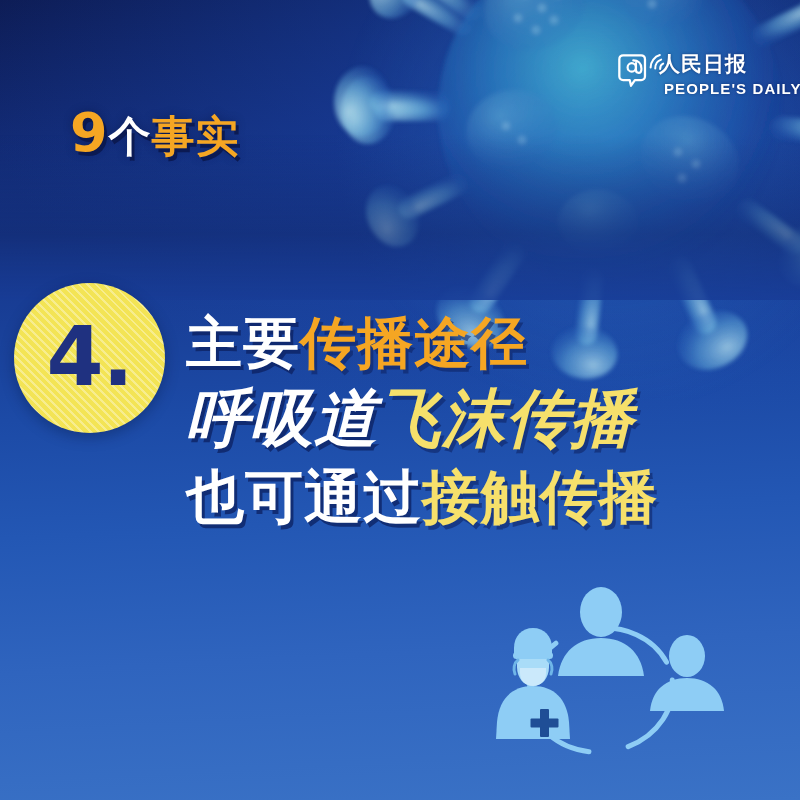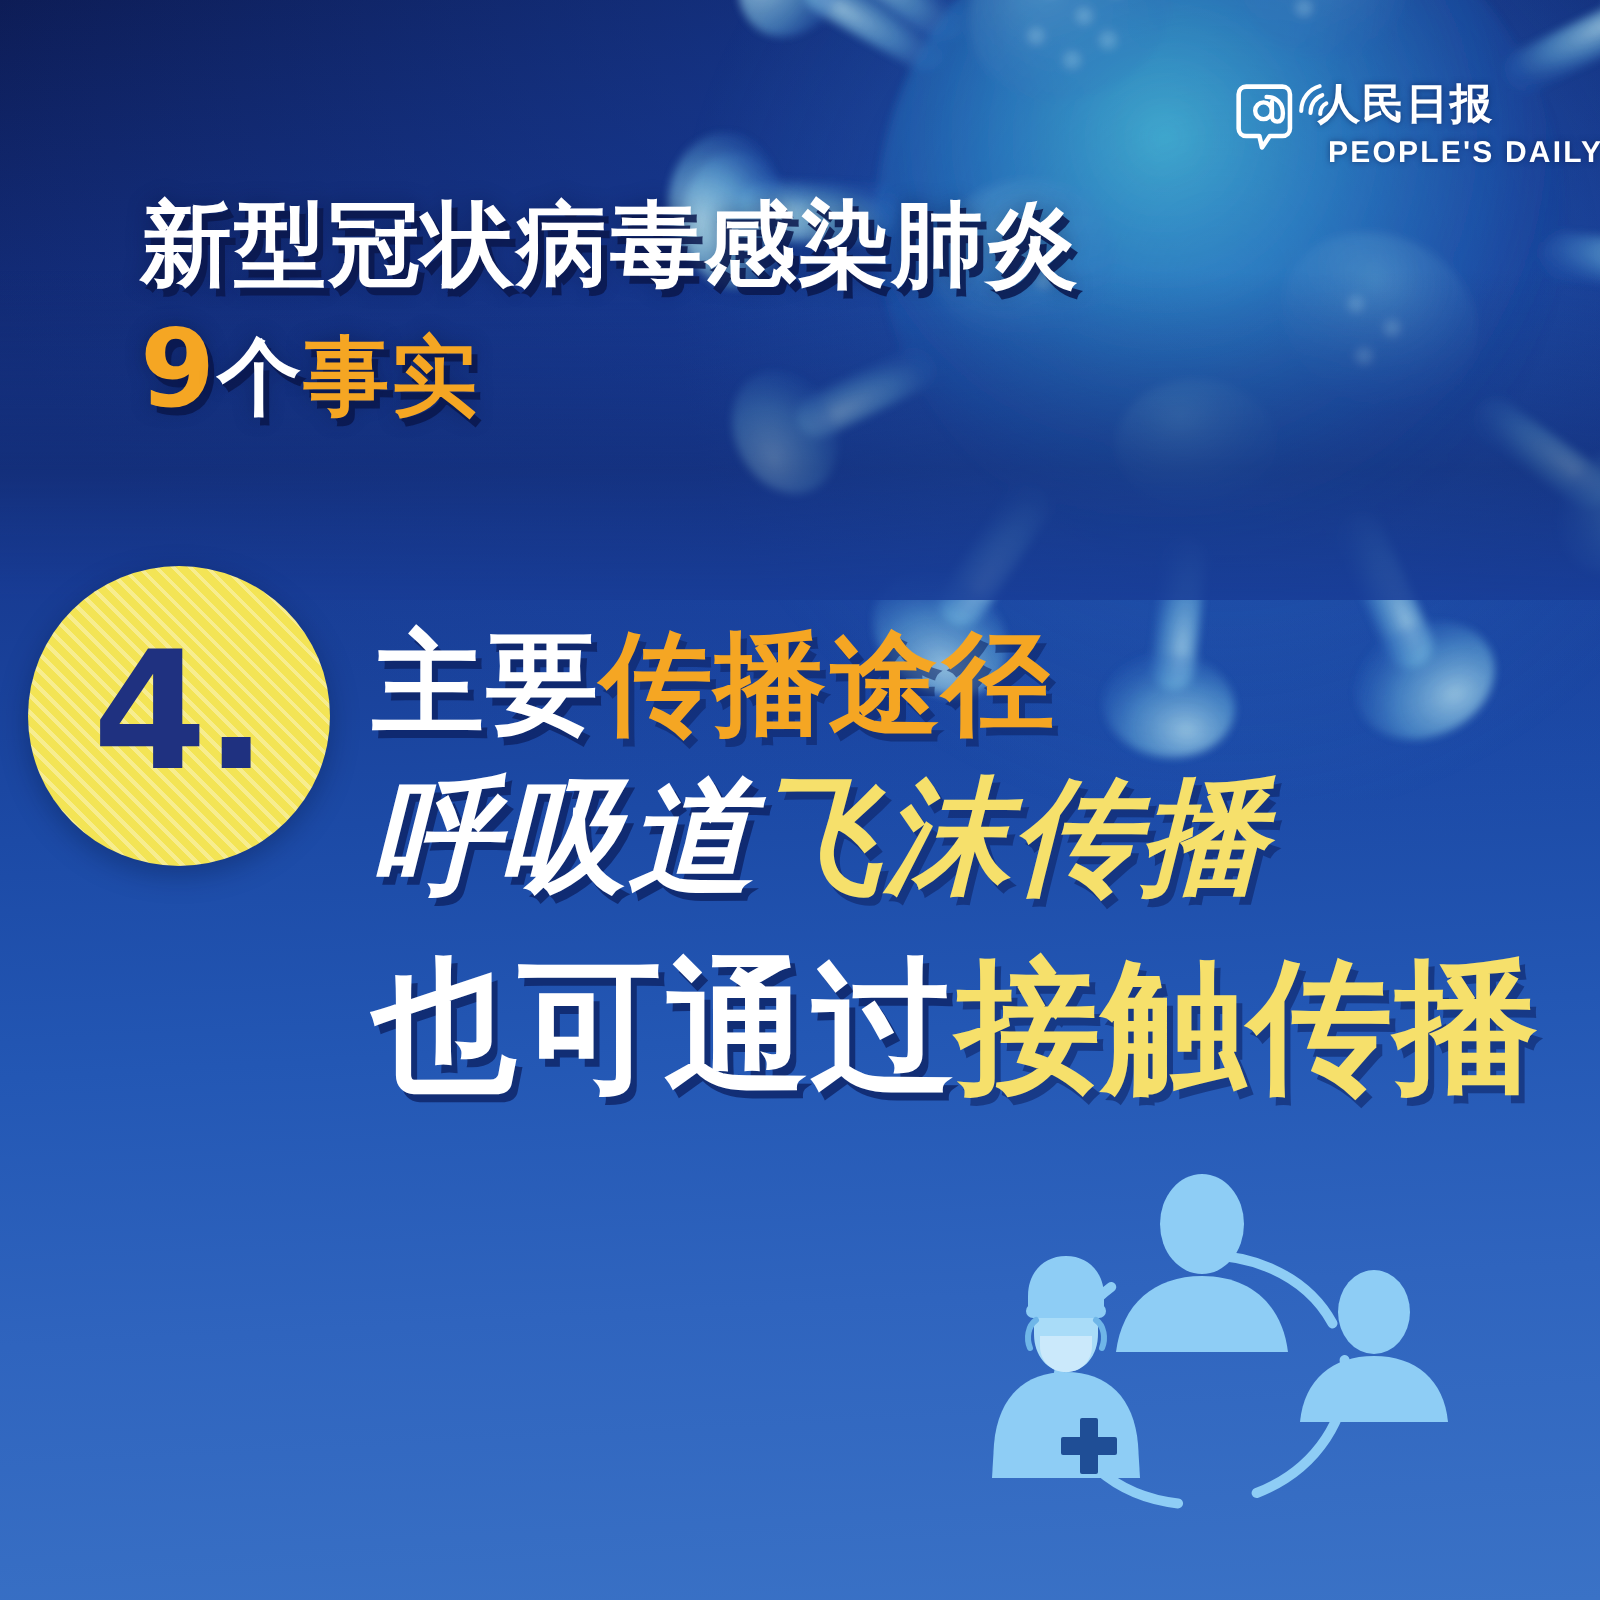--- a/index.html
+++ b/index.html
@@ -25,21 +25,21 @@
     pointer-events:none;
   }
   .glow-top{
     position:absolute;left:300px;top:-120px;width:620px;height:520px;
     background:radial-gradient(circle at 50% 50%, rgba(60,150,220,.30) 0%, rgba(40,90,190,0.0) 68%);
     pointer-events:none;
   }
 
   
   .logo{
-    position:absolute;left:616px;top:40px;width:150px;height:58px;
+    position:absolute;left:616px;top:52px;width:150px;height:58px;
     color:#ffffff;
   }
   .logo-row{display:flex;align-items:flex-start;gap:5px;}
   .at-mark{position:relative;width:38px;height:38px;flex:0 0 38px;}
   .logo-cn{
     font-family:"DejaVu Sans","Liberation Sans",sans-serif;
     font-size:21px;font-weight:bold;letter-spacing:1px;line-height:24px;
     color:#fff;white-space:nowrap;
     text-shadow:0 0 3px rgba(8,20,70,.55);
   }
@@ -87,21 +87,21 @@
   }
 
   
   .lines{position:absolute;left:186px;top:310px;width:600px;}
   .line{
     font-family:"DejaVu Sans","Liberation Sans",sans-serif;
     font-weight:bold;white-space:nowrap;letter-spacing:1px;
   }
   .line1{font-size:56px;line-height:66px;}
   .line2{font-size:63px;line-height:78px;margin-top:4px;font-style:italic;}
-  .line3{font-size:72px;line-height:74px;margin-top:18px;}
+  .line3{font-size:58px;line-height:74px;margin-top:2px;}
   .w{color:#ffffff;text-shadow:3px 4px 0 rgba(12,32,96,.75);}
   .o{color:#f5a623;text-shadow:3px 4px 0 rgba(12,32,96,.55);}
   .y{color:#f6e06b;text-shadow:3px 4px 0 rgba(12,32,96,.55);}
 
   
   .people{position:absolute;left:470px;top:580px;width:280px;height:200px;}
 
   #poster *{box-sizing:border-box;}
 </style>
 </head>
@@ -241,21 +241,20 @@
       <svg viewBox="0 0 26 26" width="24" height="24" aria-hidden="true">
         <path d="M5 19C5 12.4 9.4 7 15 5.5" fill="none" stroke="#fff" stroke-width="2.2" stroke-linecap="round"></path>
         <path d="M10 20c0-4.6 2.7-8.4 6.4-9.6" fill="none" stroke="#fff" stroke-width="2.2" stroke-linecap="round"></path>
         <path d="M15.3 20.6c0-2.7 1.4-5 3.3-5.8" fill="none" stroke="#fff" stroke-width="2.2" stroke-linecap="round"></path>
       </svg>
     </span>
     <span class="logo-en">PEOPLE'S DAILY</span>
   </div>
 
   <div class="headline">
-    <div class="hl-main">新型冠状病毒感染肺炎</div>
     <div class="hl-sub"><span class="hl-num">9</span><span class="hl-ge">个</span><span class="hl-fact">事实</span></div>
   </div>
 
   <div class="badge">
     <span class="badge-num">4.</span>
   </div>
 
   <div class="lines">
     <div class="line line1"><span class="w">主要</span><span class="o">传播途径</span></div>
     <div class="line line2"><span class="w">呼吸道</span><span class="y">飞沫传播</span></div>

